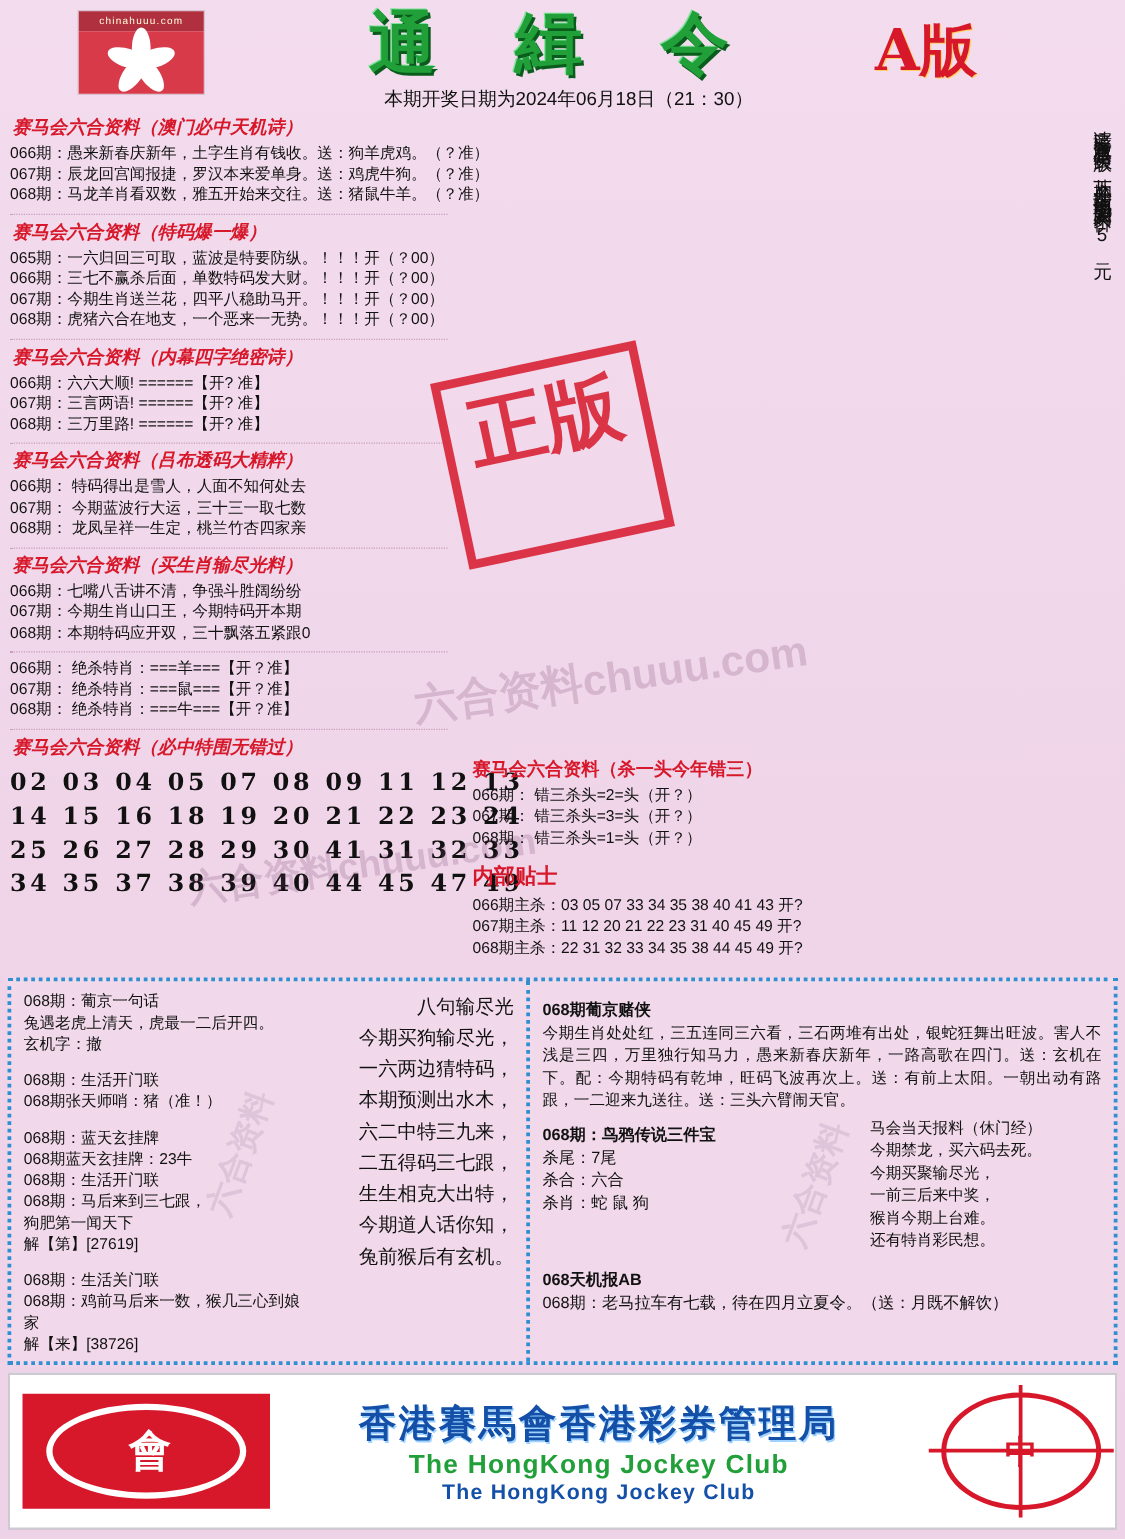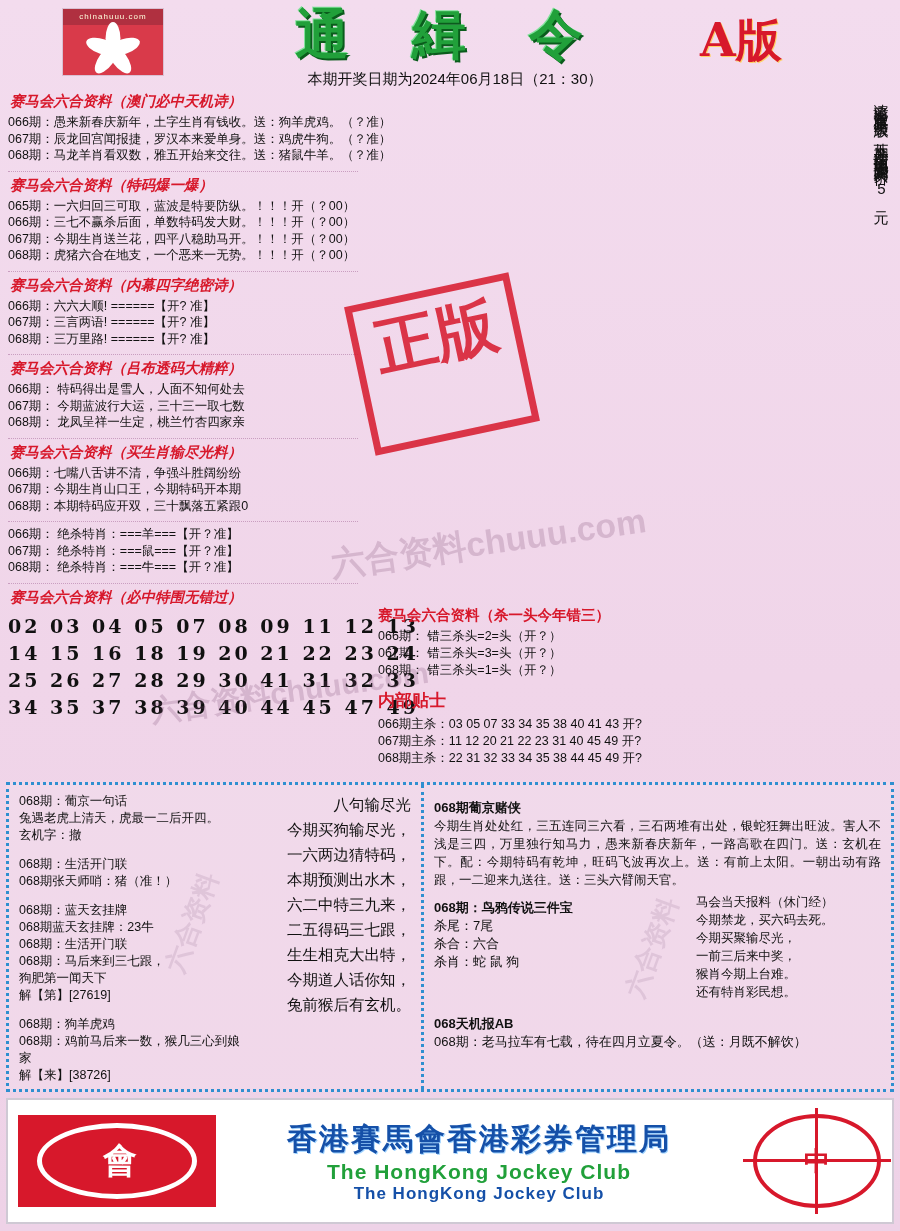--- a/index.html
+++ b/index.html
@@ -275,21 +275,21 @@
       <div class="bline">068期：生活开门联</div>
       <div class="bline">068期张天师哨：猪（准！）</div>
       <div class="bline" style="height:12px"></div>
       <div class="bline">068期：蓝天玄挂牌</div>
       <div class="bline">068期蓝天玄挂牌：23牛</div>
       <div class="bline">068期：生活开门联</div>
       <div class="bline">068期：马后来到三七跟，</div>
       <div class="bline">狗肥第一闻天下</div>
       <div class="bline">解【第】[27619]</div>
       <div class="bline" style="height:12px"></div>
-      <div class="bline">068期：狗羊虎鸡</div>
+      <div class="bline">068期：生活关门联</div>
       <div class="bline">068期：鸡前马后来一数，猴几三心到娘家</div>
       <div class="bline">解【来】[38726]</div>
     </div>
 
     <div class="bp bp2">
       <div class="poem">八句输尽光</div>
       <div class="poem">今期买狗输尽光，</div>
       <div class="poem">一六两边猜特码，</div>
       <div class="poem">本期预测出水木，</div>
       <div class="poem">六二中特三九来，</div>

